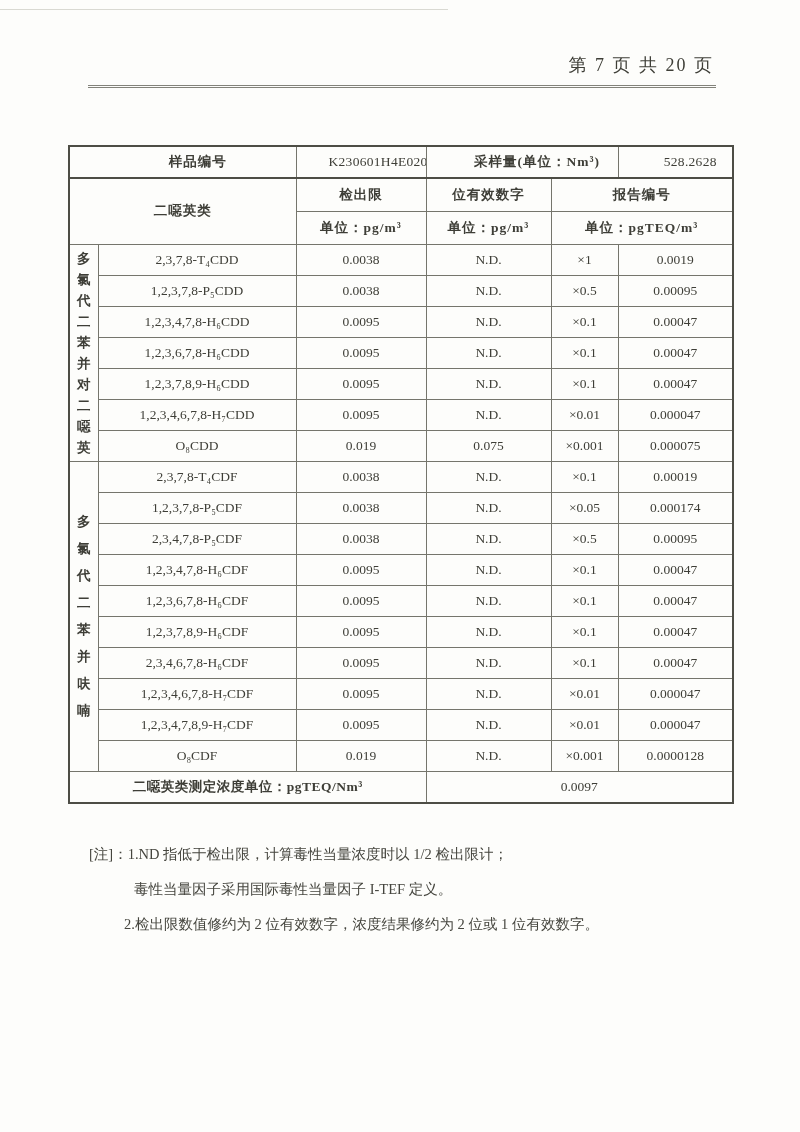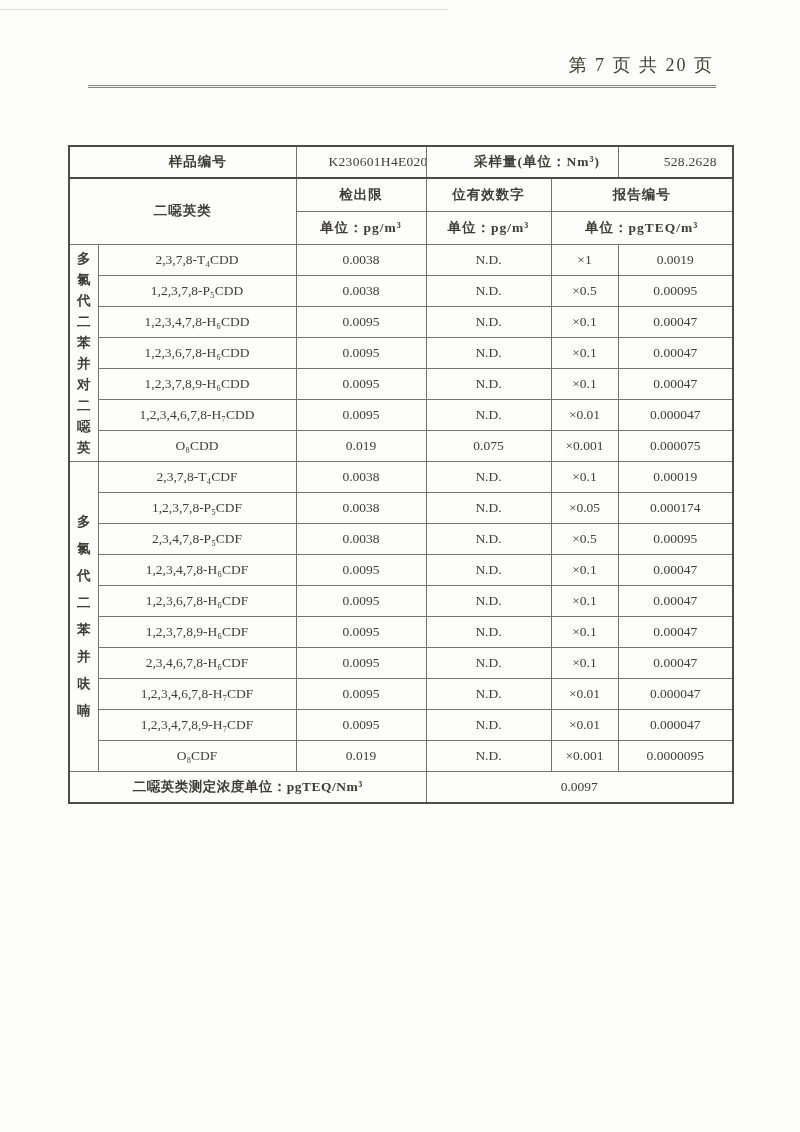--- a/index.html
+++ b/index.html
@@ -246,25 +246,30 @@
           <td>0.0095</td>
           <td>N.D.</td>
           <td>×0.01</td>
           <td>0.000047</td>
         </tr>
         <tr>
           <td class="name-cell">O₈CDF</td>
           <td>0.019</td>
           <td>N.D.</td>
           <td>×0.001</td>
-          <td>0.0000095</td>
+          <td>0.0000128</td>
         </tr>
       </tbody>
     <tfoot>
       <tr>
         <td colspan="3" class="summary-label">二噁英类测定浓度单位：pgTEQ/Nm³</td>
         <td colspan="3">0.0097</td>
       </tr>
     </tfoot>
   </table>
 
+  <div class="notes">
+    <div class="note-line">[注]：1.ND 指低于检出限，计算毒性当量浓度时以 1/2 检出限计；</div>
+    <div class="note-line indent1">毒性当量因子采用国际毒性当量因子 I-TEF 定义。</div>
+    <div class="note-line indent2">2.检出限数值修约为 2 位有效数字，浓度结果修约为 2 位或 1 位有效数字。</div>
+  </div>
 
 </div>
 
 </body></html>

